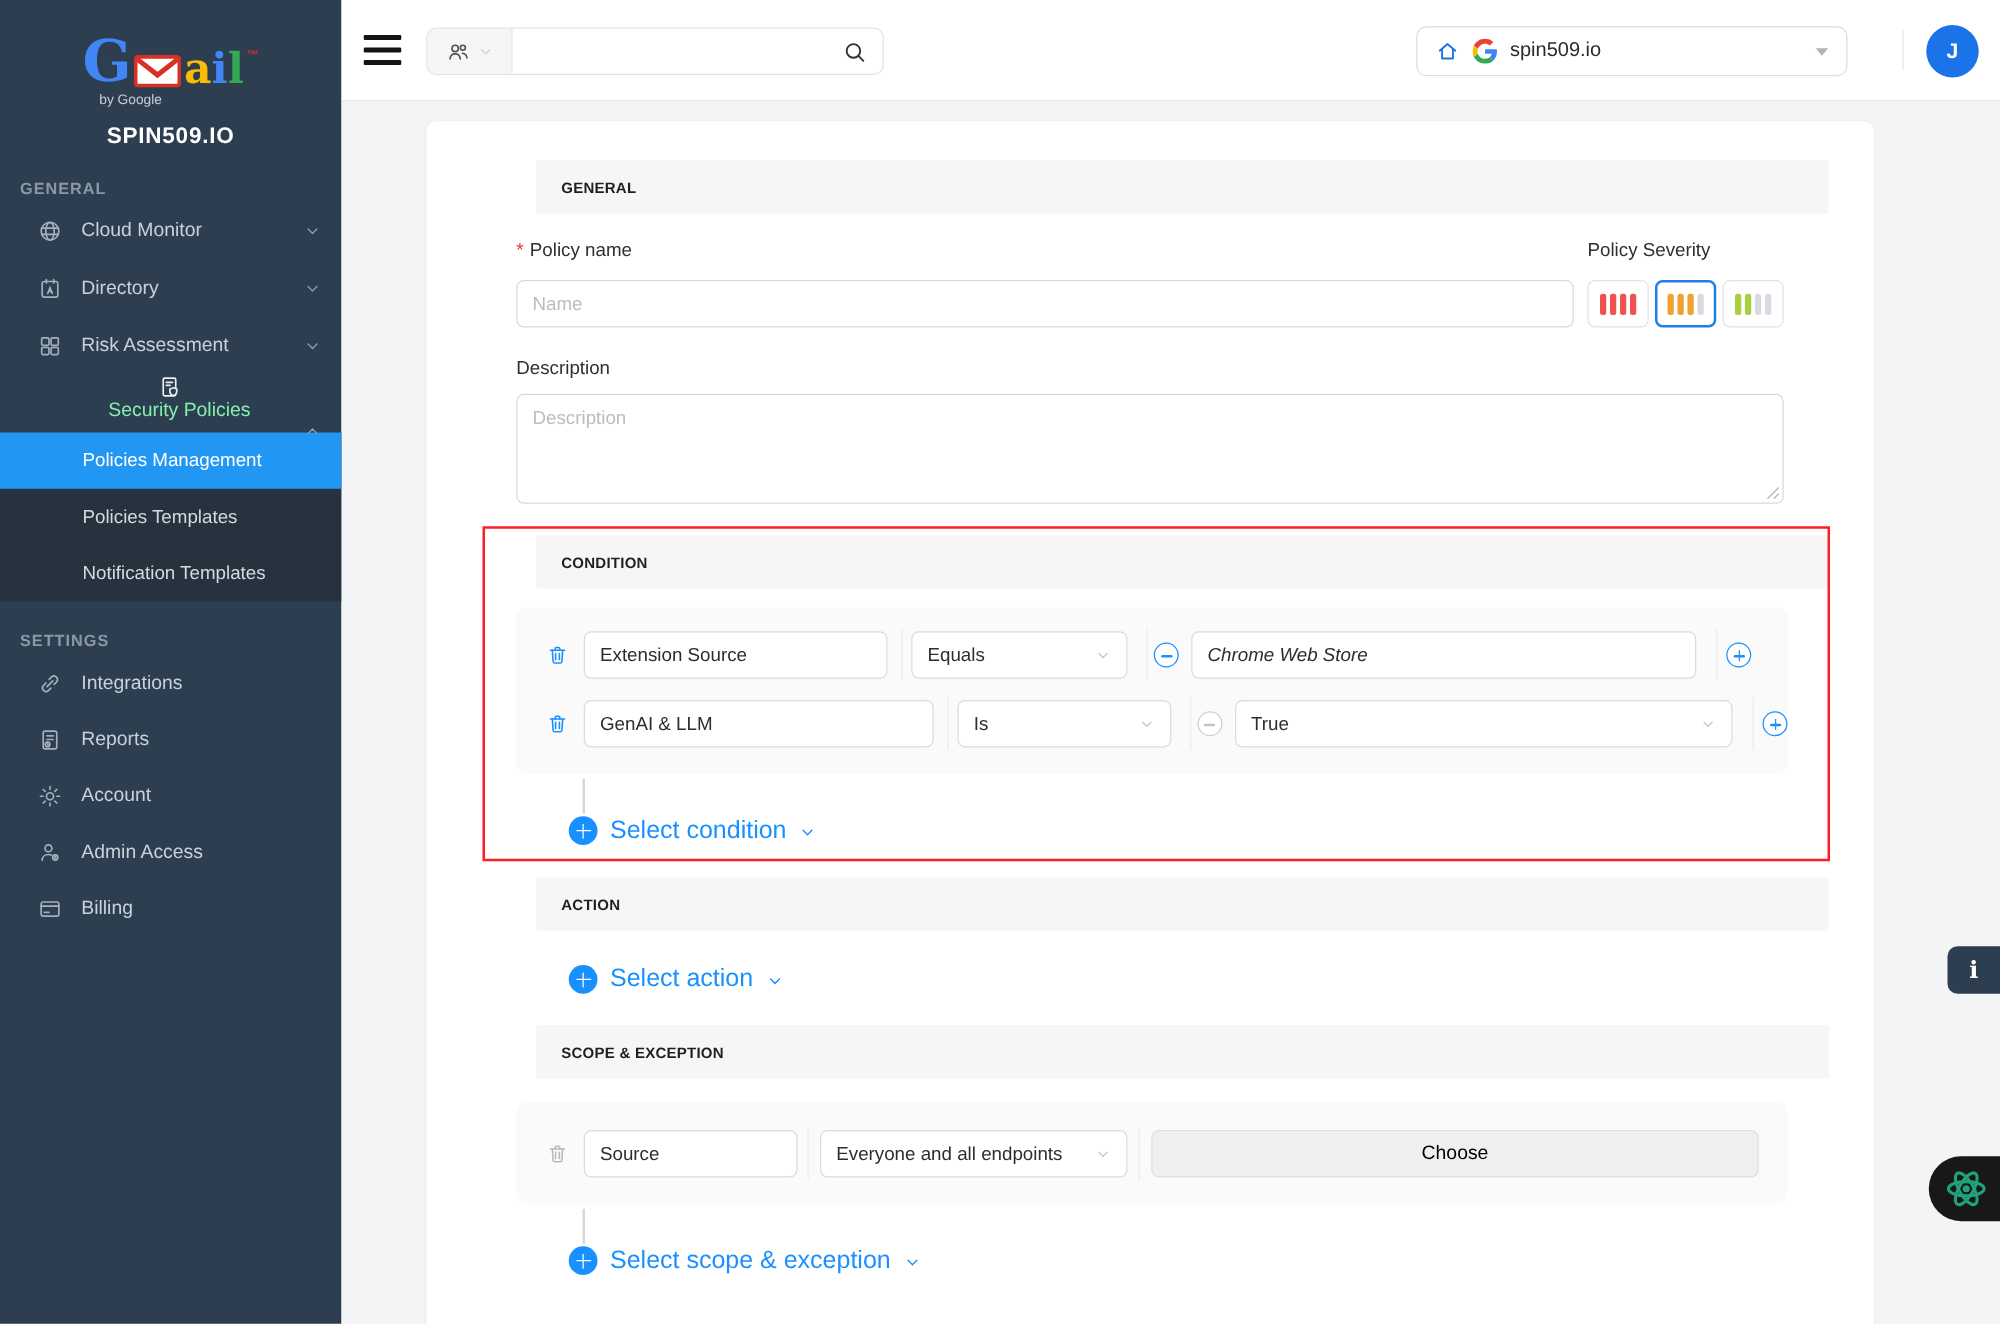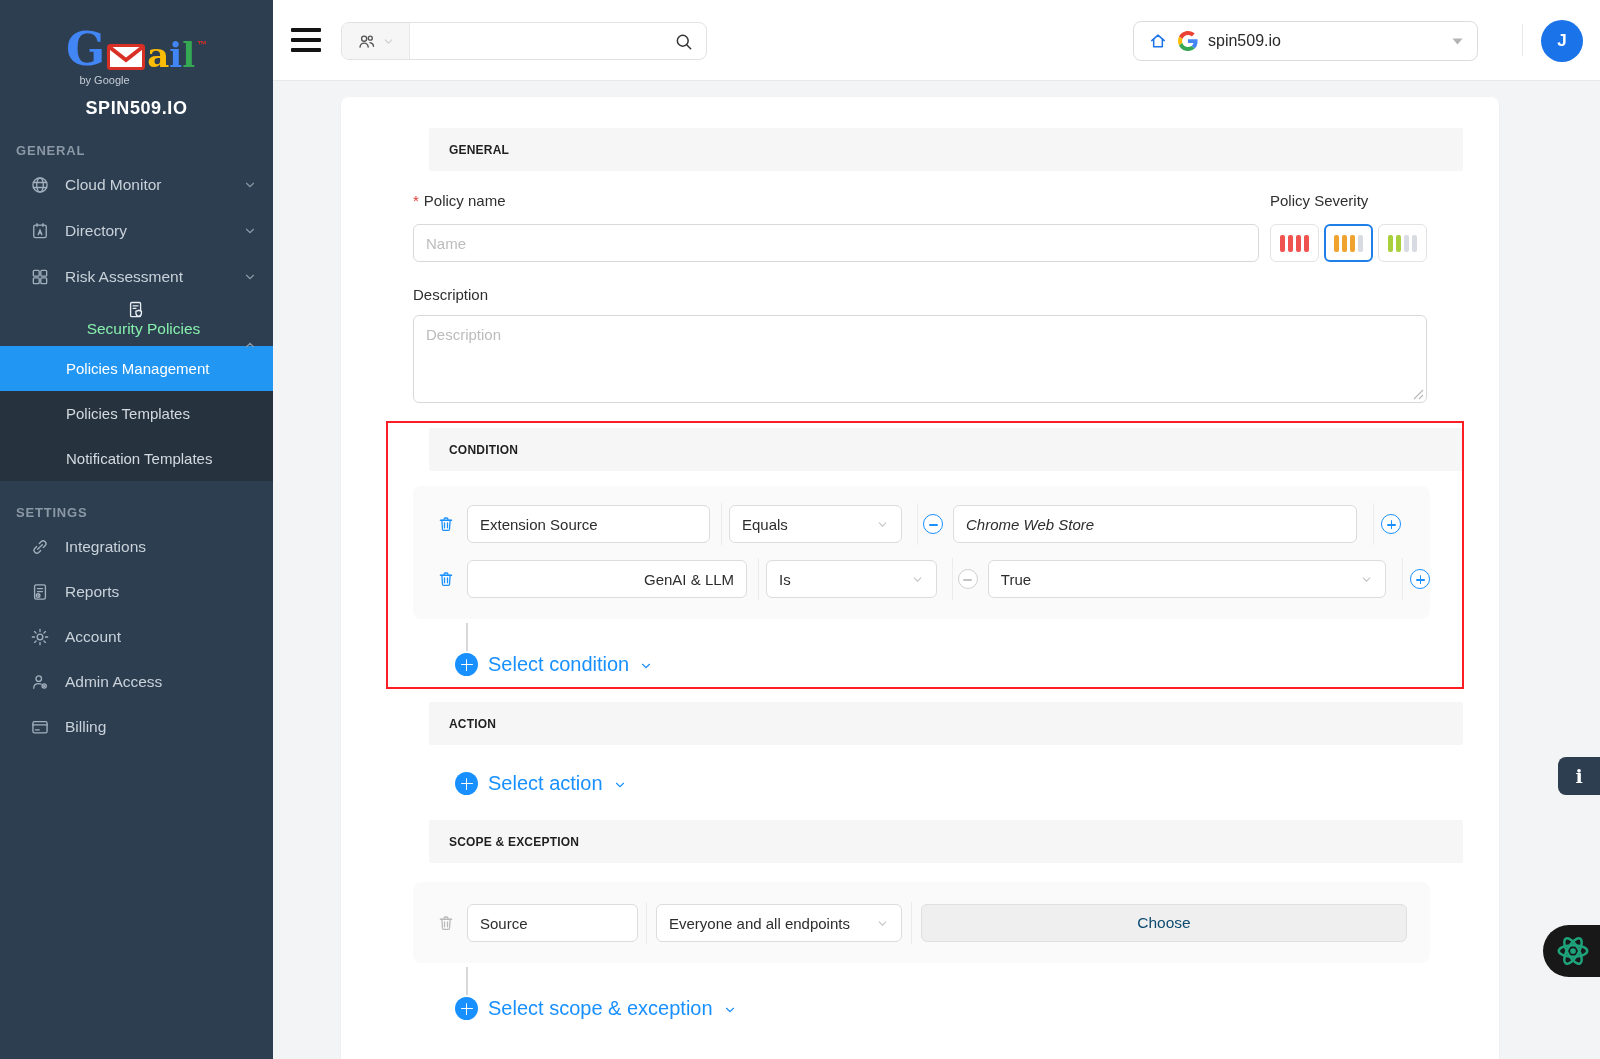--- a/index.html
+++ b/index.html
@@ -72,21 +72,21 @@
   .box .bchev { margin-left:auto; color:#c5c5c5; }
   .vdiv { width:1px; height:42px; background:#ececec; }
   .trash { flex:none; cursor:pointer; }
   .trash.blue { color:#1890ff; }
   .trash.gray { color:#b9b9b9; }
   .icirc { width:20px; height:20px; border-radius:50%; position:relative; flex:none; cursor:pointer; background:#fff; }
   .icirc::before { content:""; position:absolute; left:4.5px; top:9px; width:9px; height:1.8px; background:currentColor; border-radius:1px; }
   .icirc.plus::after { content:""; position:absolute; left:8.6px; top:4.5px; width:1.8px; height:9px; background:currentColor; border-radius:1px; }
   .ic-blue { border:1.5px solid #1890ff; color:#1890ff; }
   .ic-gray { border:1.5px solid #cfcfcf; color:#c2c2c2; }
-  .choose-btn { height:38px; background:#efefef; border:1px solid #e0e0e0; border-radius:6px; color:#0c4a6e; font-size:15.5px; display:flex; align-items:center; justify-content:center; cursor:default; }
+  .choose-btn { height:38px; background:#efefef; border:1px solid #e0e0e0; border-radius:6px; color:#000000; font-size:15.5px; display:flex; align-items:center; justify-content:center; cursor:default; }
 
   .connector { position:absolute; width:2px; background:#d8d8d8; }
   .add-row { position:absolute; left:114px; display:flex; align-items:center; gap:10px; cursor:pointer; }
   .add-plus { width:23px; height:23px; border-radius:50%; background:#1890ff; position:relative; flex:none; }
   .add-plus::before { content:""; position:absolute; left:5.5px; top:10.6px; width:12px; height:1.9px; background:#fff; border-radius:1px; }
   .add-plus::after { content:""; position:absolute; left:10.6px; top:5.5px; width:1.9px; height:12px; background:#fff; border-radius:1px; }
   .add-label { color:#1890ff; font-size:20px; }
   .add-chev { color:#1890ff; margin-top:2px; }
 
   .info-fab { position:absolute; left:1558px; top:757px; width:42px; height:38px; background:#2c3e50; border-radius:8px 0 0 8px; color:#fff; display:flex; align-items:center; justify-content:center; font-family:"DejaVu Serif","Liberation Serif",serif; font-weight:bold; font-size:19px; z-index:30; cursor:pointer; }
@@ -387,21 +387,21 @@
 
       <div class="crow" style="top:74px;">
         <span class="trash blue" style="margin-left:24px;">
           <svg width="18" height="18" viewBox="0 0 24 24" fill="none" stroke="currentColor" stroke-width="1.7" stroke-linecap="round">
               <path d="M4.5 7h15"></path>
               <path d="M9.5 7V5.4c0-.8.6-1.4 1.4-1.4h2.2c.8 0 1.4.6 1.4 1.4V7"></path>
               <path d="M6.5 7l.8 12c.05.8.7 1.5 1.5 1.5h6.4c.8 0 1.45-.7 1.5-1.5l.8-12"></path>
               <path d="M10 10.5v6.5M14 10.5v6.5"></path>
             </svg>
         </span>
-        <div class="box" style="margin-left:12px; width:284px;justify-content:flex-end;">
+        <div class="box" style="margin-left:12px; width:284px;">
           <span>GenAI &amp; LLM</span>
         </div>
         <span class="vdiv" style="margin-left:11px;"></span>
         <div class="box" style="margin-left:7px; width:173px;">
           <span>Is</span>
           <span class="bchev">
               <svg width="13" height="13" viewBox="0 0 24 24" fill="none" stroke="currentColor" stroke-width="2" stroke-linecap="round">
                 <polyline points="6 9 12 15 18 9"></polyline>
               </svg>
             </span>

